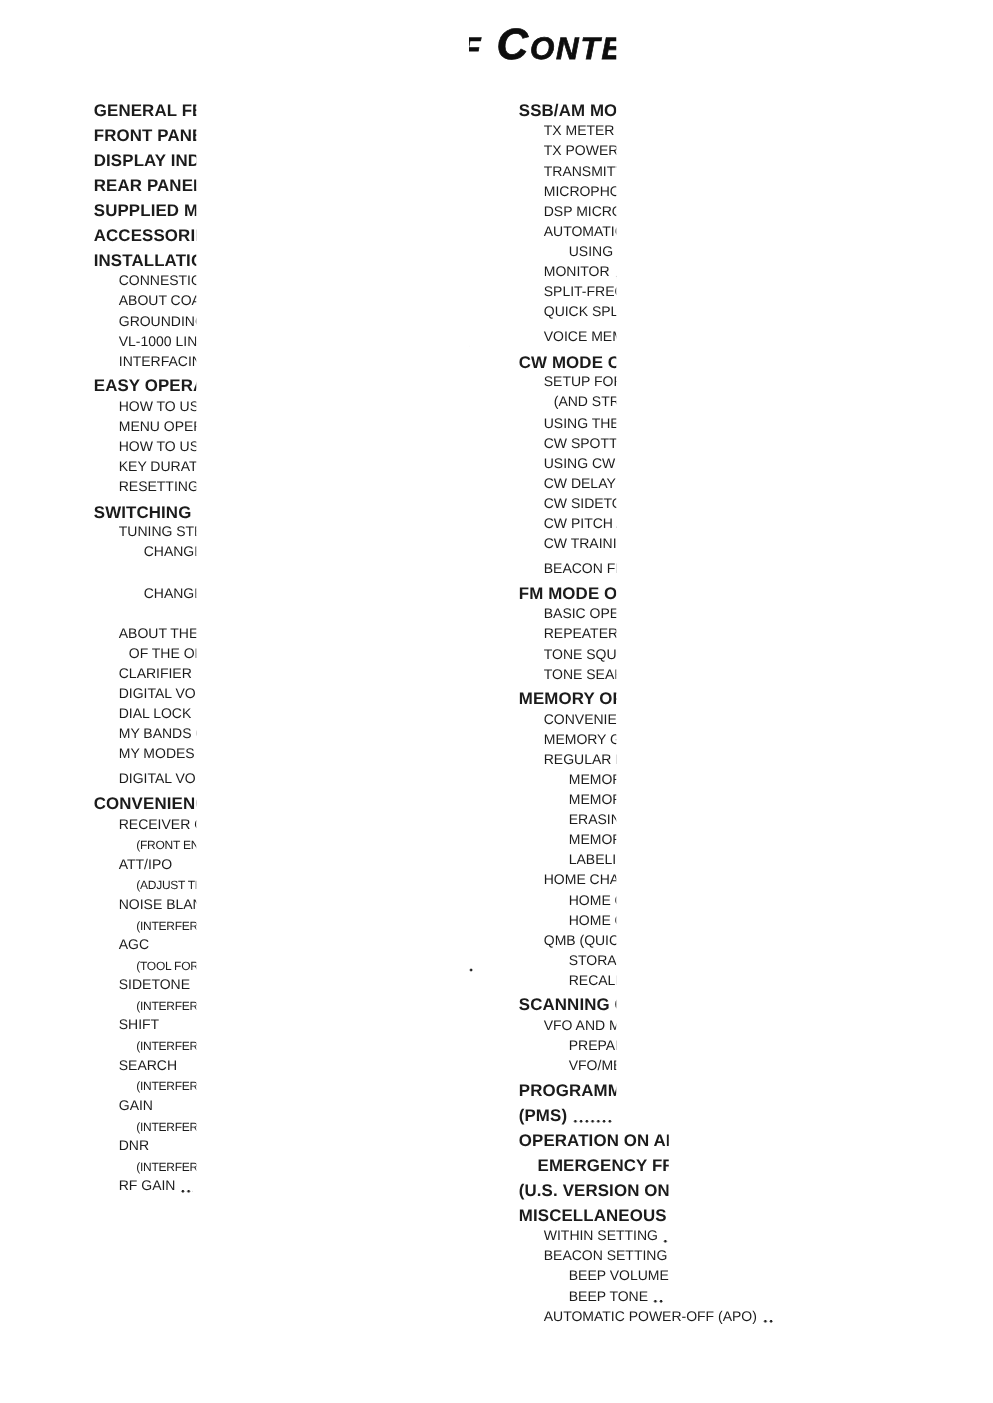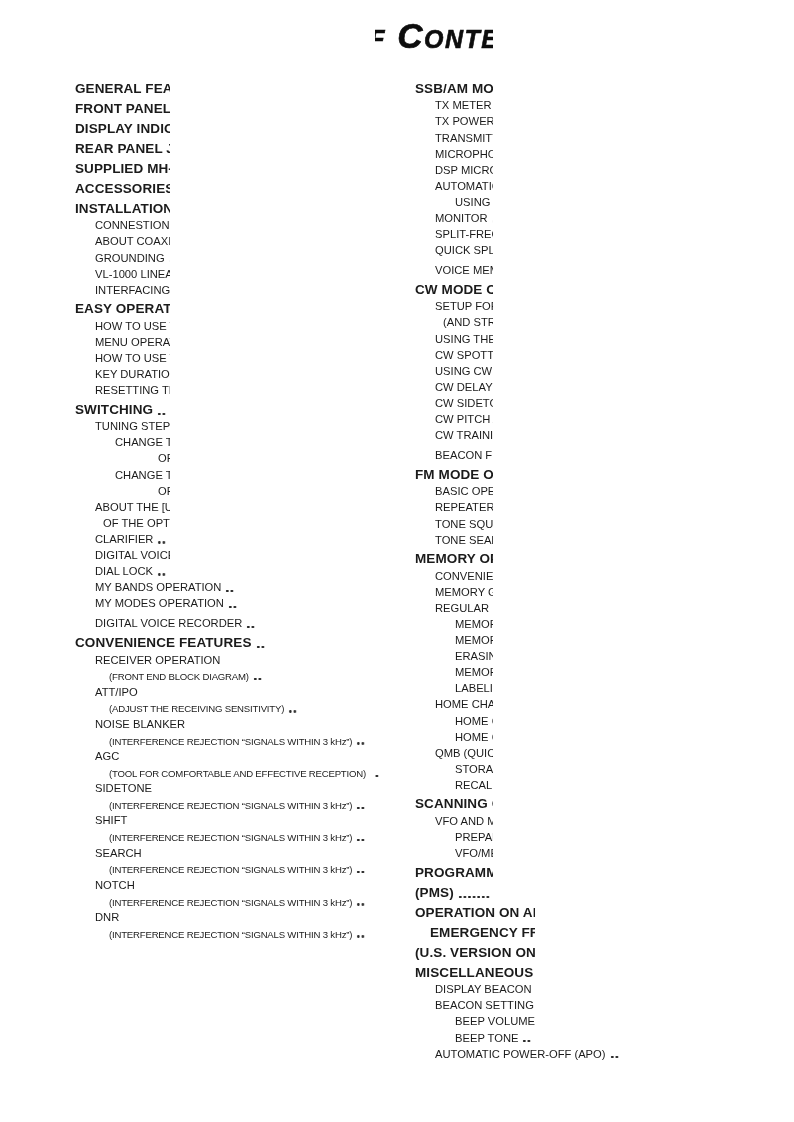--- a/index.html
+++ b/index.html
@@ -284,34 +284,39 @@
       </div>
       <div class="row s i1">
         <span class="label">SEARCH</span>
       </div>
       <div class="row c i2">
         <span class="label">(INTERFERENCE REJECTION “SIGNALS WITHIN 3 kHz”)</span>
         <span class="leader"></span>
         <span class="page">30</span>
       </div>
       <div class="row s i1">
-        <span class="label">NOTCH</span>
+        <span class="label">GAIN</span>
       </div>
       <div class="row c i2">
         <span class="label">(INTERFERENCE REJECTION “SIGNALS WITHIN 3 kHz”)</span>
         <span class="leader"></span>
         <span class="page">31</span>
       </div>
       <div class="row s i1">
         <span class="label">DNR</span>
       </div>
       <div class="row c i2">
         <span class="label">(INTERFERENCE REJECTION “SIGNALS WITHIN 3 kHz”)</span>
         <span class="leader"></span>
         <span class="page">32</span>
+      </div>
+      <div class="row s i1">
+        <span class="label">RF GAIN</span>
+        <span class="leader"></span>
+        <span class="page">33</span>
       </div>
     </div>
   <div class="col col-right" id="toc-right">
       <div class="row h i0">
         <span class="label">SSB/AM MODE TRANSMISSION</span>
         <span class="leader"></span>
         <span class="page">34</span>
       </div>
       <div class="row s i1">
         <span class="label">TX METER SELECTION</span>
@@ -557,21 +562,21 @@
         <span class="label">(U.S. VERSION ONLY)</span>
         <span class="leader"></span>
         <span class="page">67</span>
       </div>
       <div class="row h i0">
         <span class="label">MISCELLANEOUS SETTINGS</span>
         <span class="leader"></span>
         <span class="page">68</span>
       </div>
       <div class="row s i1">
-        <span class="label">DISPLAY BEACON</span>
+        <span class="label">WITHIN SETTING</span>
         <span class="leader"></span>
         <span class="page">68</span>
       </div>
       <div class="row s i1">
         <span class="label">BEACON SETTING</span>
         <span class="leader"></span>
         <span class="page">69</span>
       </div>
       <div class="row s i3">
         <span class="label">BEEP VOLUME</span>

